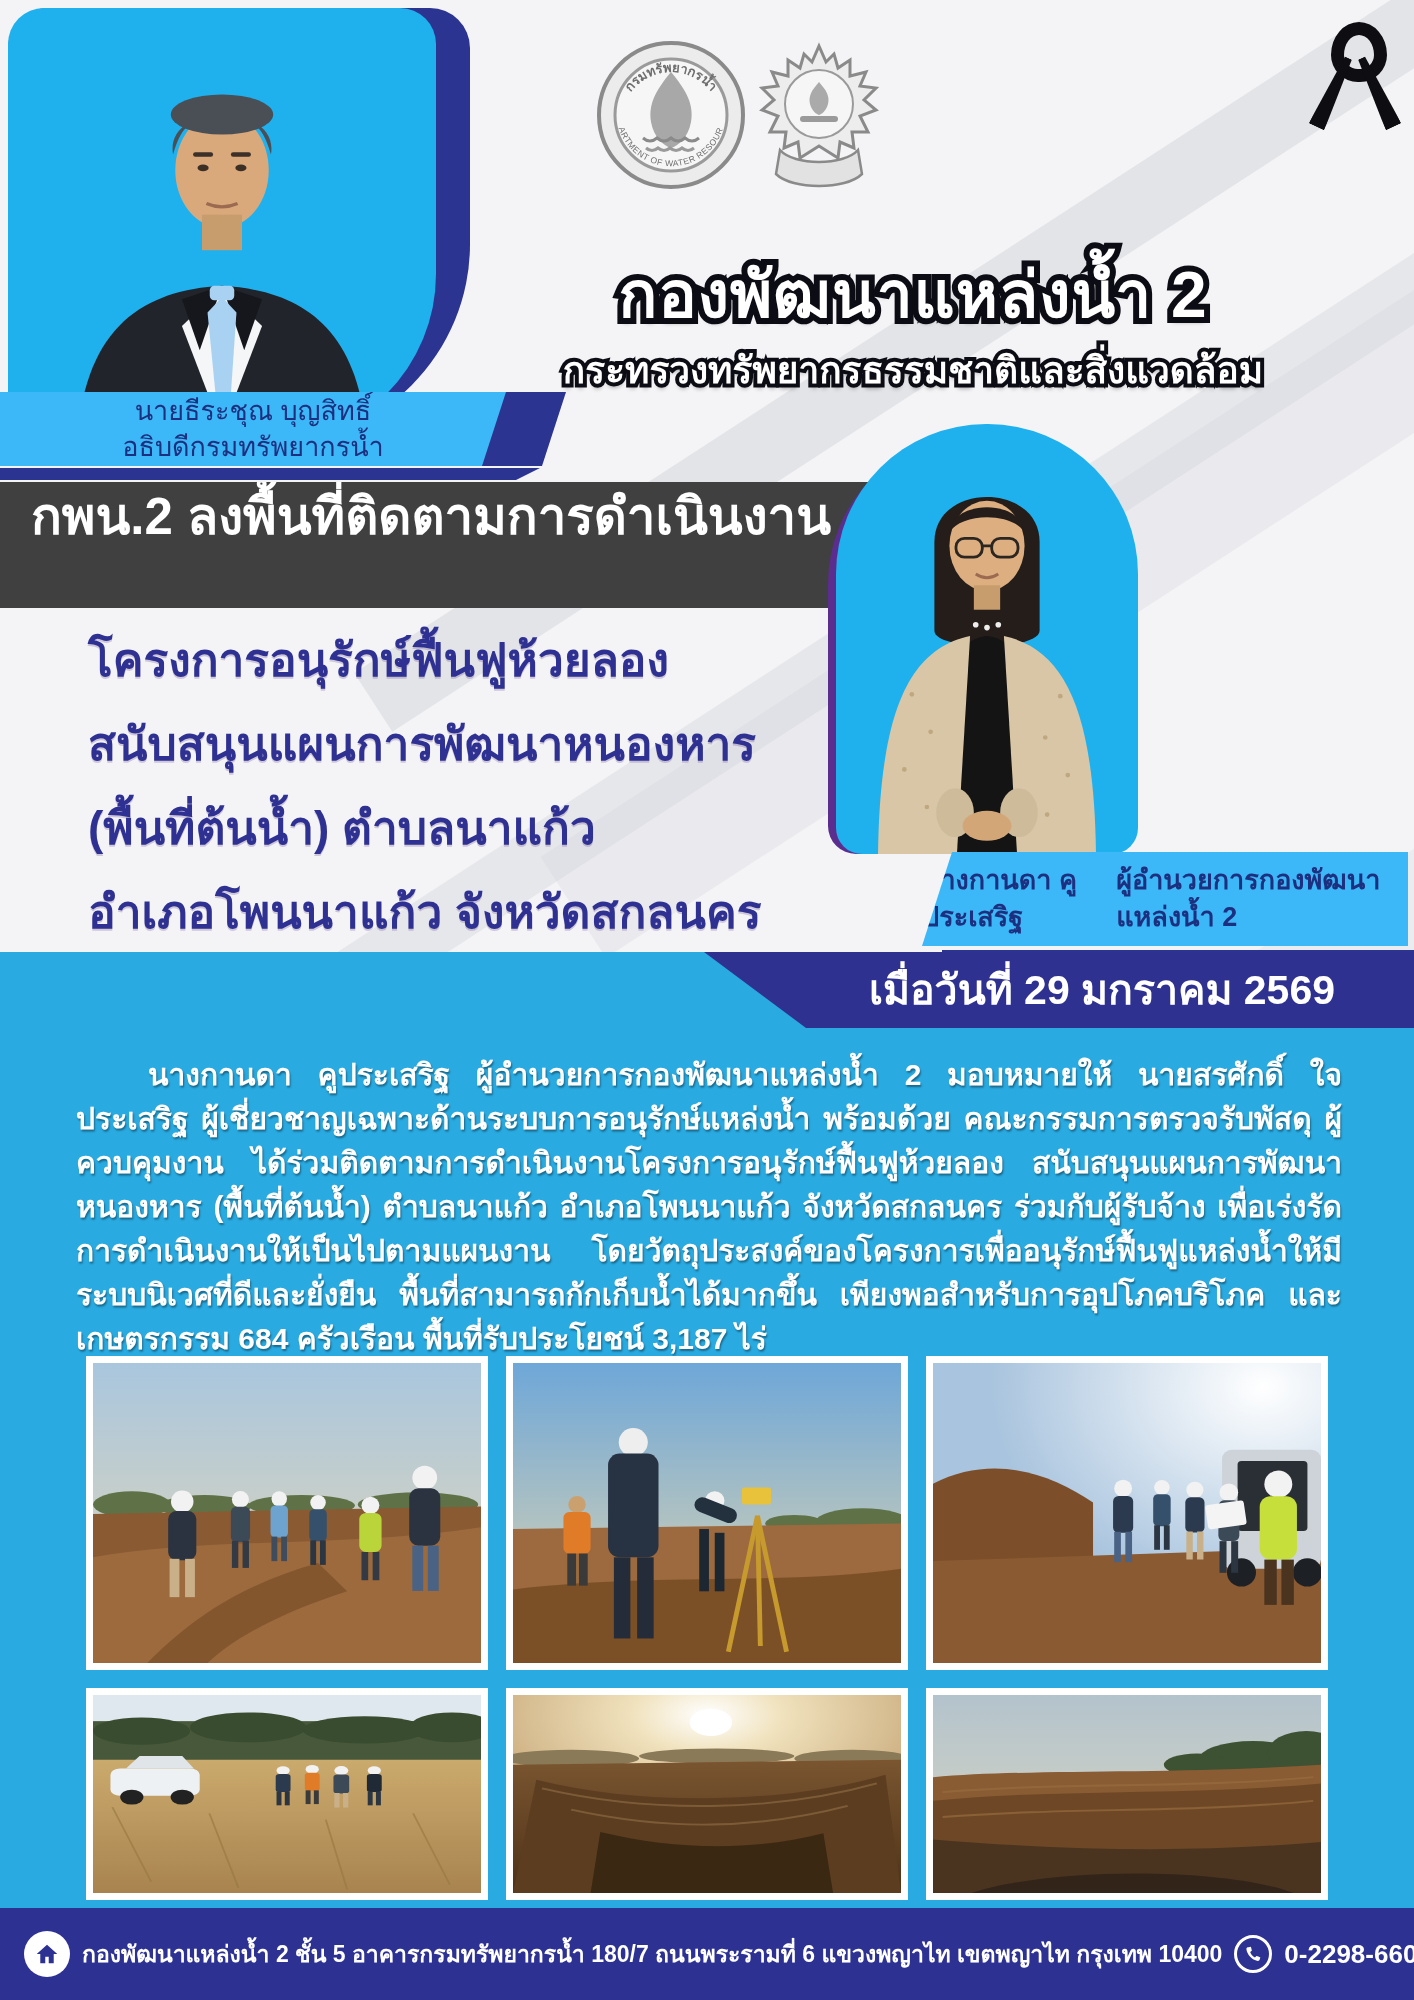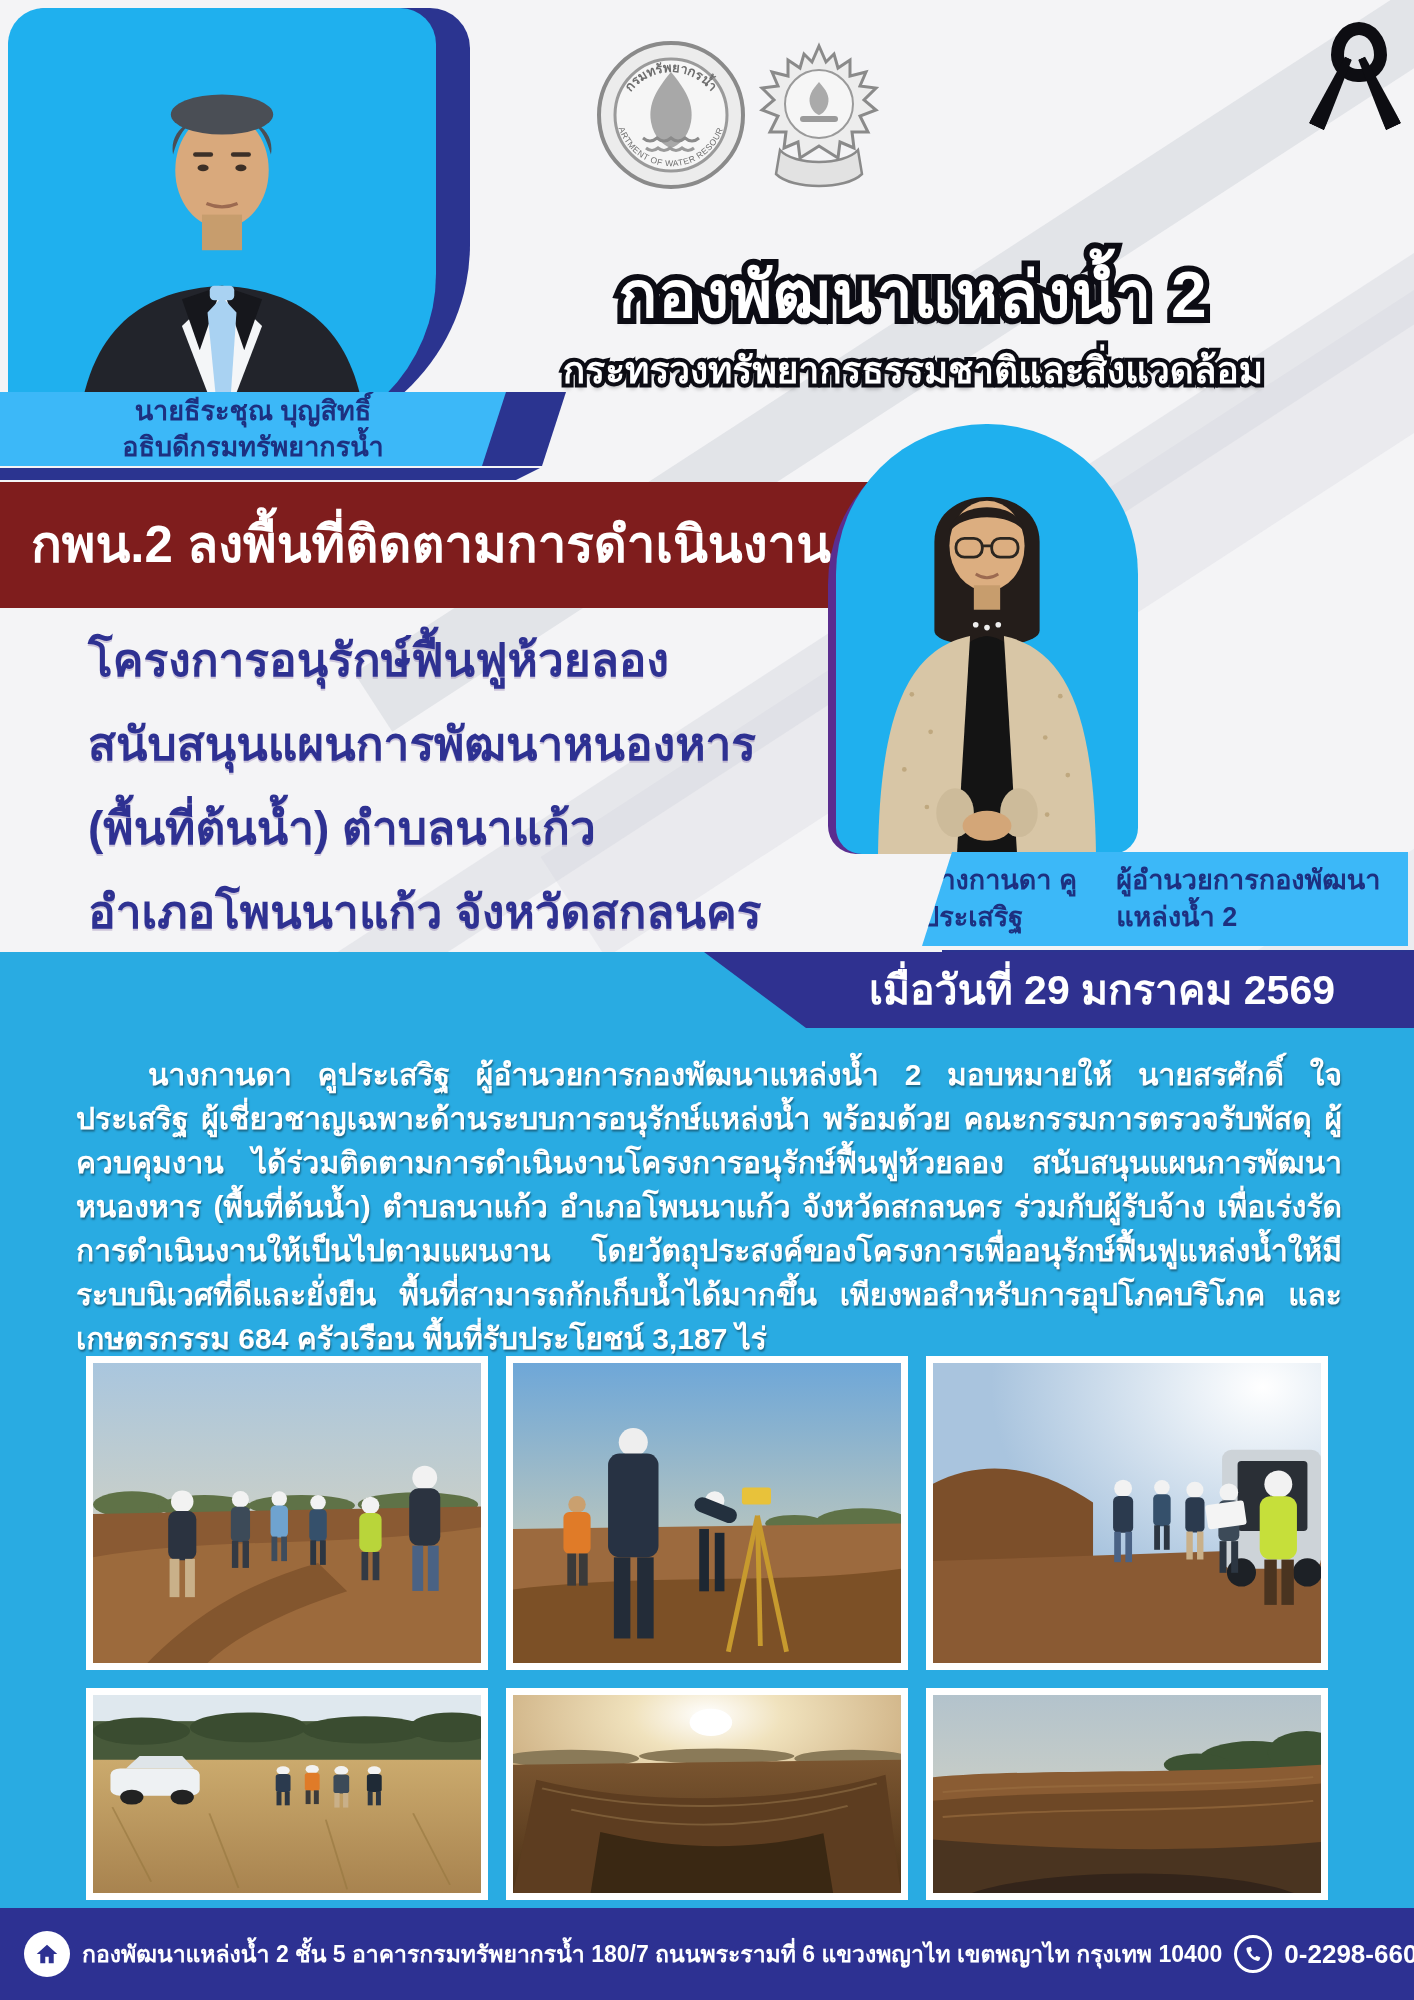--- a/index.html
+++ b/index.html
@@ -18,21 +18,21 @@
               border-radius:40px 40px 200px 40px;}
   .pblk .cyan{position:absolute;left:0;top:0;width:428px;height:436px;background:#1fb0ee;
               border-radius:36px 36px 170px 36px;overflow:hidden;}
   .pblk svg{position:absolute;left:36px;bottom:0;width:356px;height:392px;}
   
   .nslash{position:absolute;left:0;top:392px;width:566px;height:74px;background:#2b3490;
           clip-path:polygon(0 0,100% 0,calc(100% - 24px) 100%,0 100%);}
   .nband{position:absolute;left:0;top:392px;width:506px;height:74px;background:#3cb8f8;
          clip-path:polygon(0 0,100% 0,calc(100% - 24px) 100%,0 100%);
          display:flex;flex-direction:column;align-items:center;justify-content:center;}
-  .nband div{font-size:27px;font-weight:bold;color:#1d3080;line-height:36px;}
+  .nband div{font-size:27px;font-weight:normal;color:#1d3080;line-height:36px;}
   .nunder{position:absolute;left:0;top:468px;width:540px;height:12px;background:#2b3490;
           clip-path:polygon(0 0,100% 0,calc(100% - 24px) 100%,0 100%);}
   
   .seal1{position:absolute;left:596px;top:34px;width:150px;height:162px;}
   .seal2{position:absolute;left:750px;top:42px;width:138px;height:160px;}
   .ribbon{position:absolute;left:1318px;top:22px;width:74px;height:114px;}
   .ribbon .loop{position:absolute;left:13px;top:0;width:30px;height:34px;background:transparent;
                 border:13px solid #0d0d12;border-radius:50% 50% 48% 48%/55% 55% 45% 45%;}
   .ribbon .tl,.ribbon .tr{position:absolute;top:36px;width:17px;height:76px;background:#0d0d12;
                 transform-origin:top center;clip-path:polygon(28% 0,72% 0,100% 100%,0 100%);}
@@ -41,23 +41,23 @@
   
   .outlined{position:absolute;left:420px;right:8px;text-align:center;}
   .outlined .stroke,.outlined .fill{display:block;font-weight:800;}
   .outlined .stroke{position:absolute;left:0;right:0;top:0;color:#0c0c14;
         -webkit-text-stroke:12px #0c0c14;text-shadow:0 5px 4px rgba(0,0,0,.35);}
   .outlined .fill{position:relative;color:#ffffff;}
   .title{top:258px;font-size:64px;line-height:74px;letter-spacing:1px;}
   .subtitle{top:346px;font-size:37px;line-height:50px;}
   .subtitle .stroke{-webkit-text-stroke:8px #0c0c14;}
   
-  .band1{position:absolute;left:0;top:482px;width:908px;height:126px;background:#7f1d1d;
+  .band1{position:absolute;left:0;top:482px;width:908px;height:126px;background:#404040;
          clip-path:polygon(0 0,100% 0,calc(100% - 46px) 100%,0 100%);
-         display:flex;align-items:center;justify-content:center;}
+         display:flex;justify-content:center;}
   .band1 div{color:#fff;font-size:51px;font-weight:800;padding-right:46px;line-height:70px;}
   .band1acc{position:absolute;left:922px;top:482px;width:32px;height:126px;background:#3cb8f8;
             transform:skewX(-20deg);transform-origin:top left;}
   
   .headline{position:absolute;left:88px;top:618px;width:830px;}
   .headline div{font-size:46px;font-weight:800;color:#2e3192;line-height:84px;
                 text-shadow:0 2px 0 rgba(90,60,140,.25);}
   
   .wblk{position:absolute;left:836px;top:424px;width:302px;height:430px;}
   .wblk .navy{position:absolute;left:-8px;top:10px;width:302px;height:420px;background:#5b2d8f;

